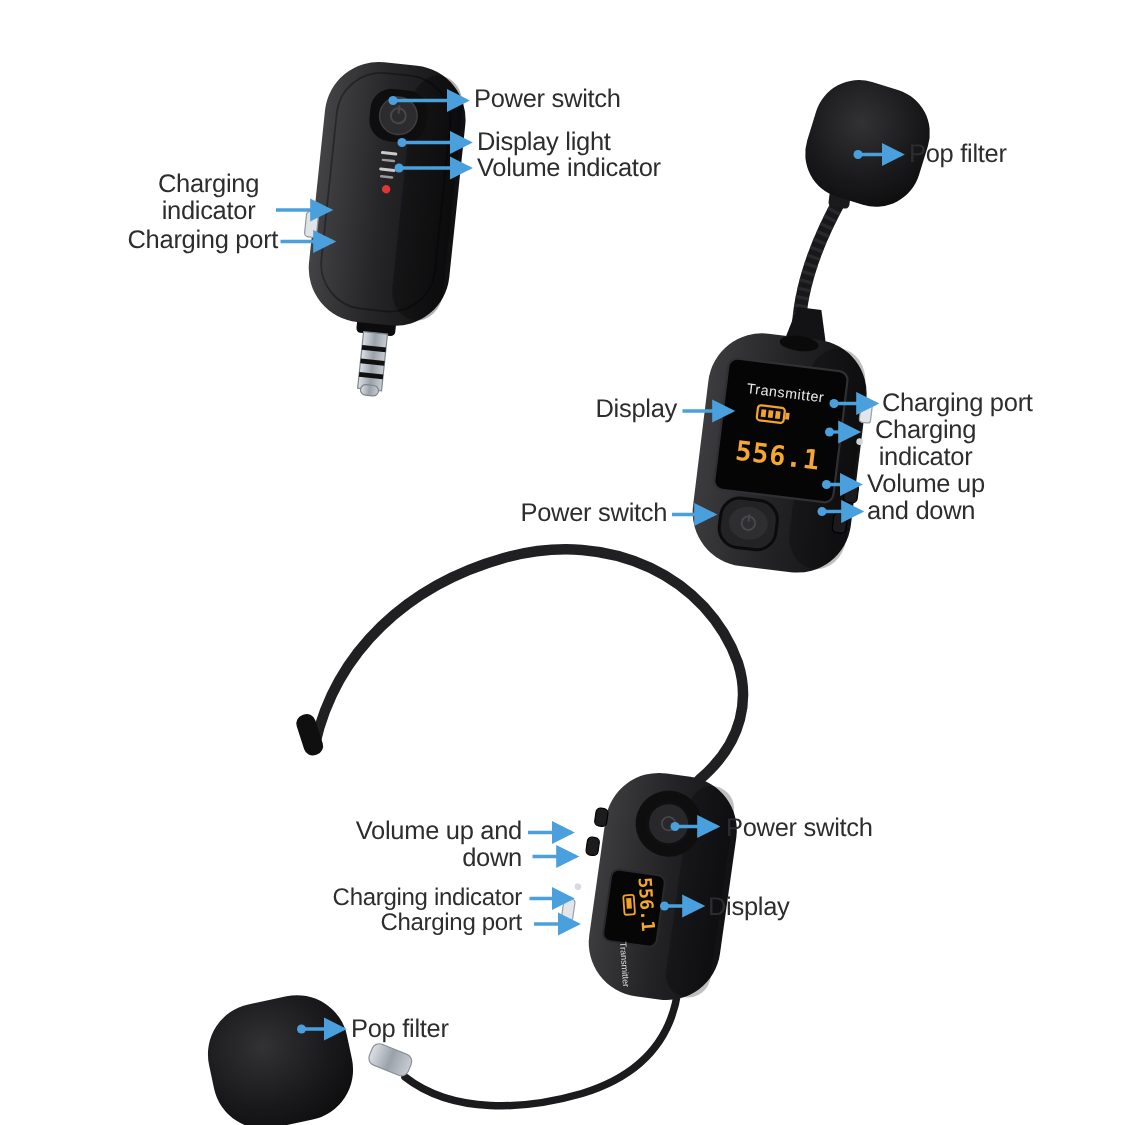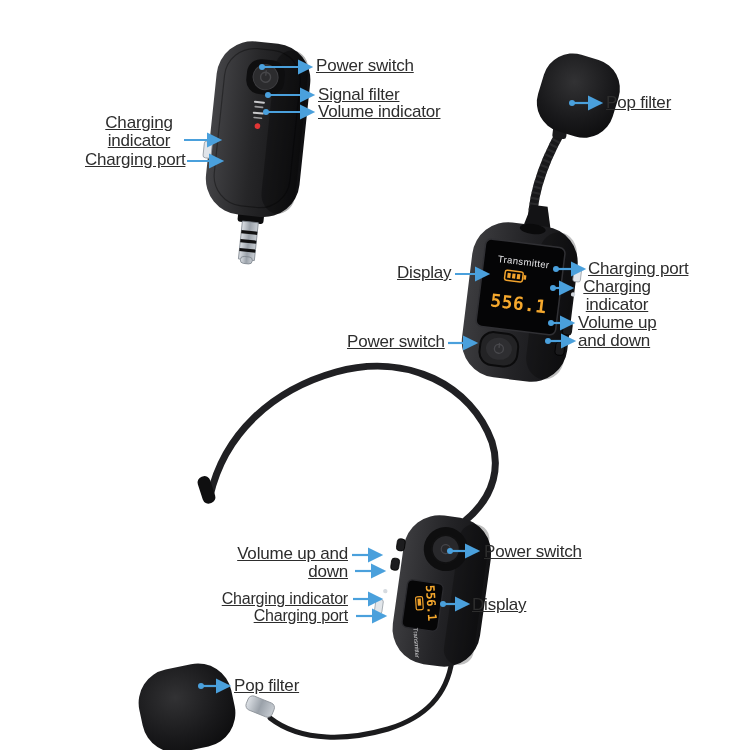--- a/index.html
+++ b/index.html
@@ -3,21 +3,21 @@
 <meta charset="utf-8">
 <style>
   html,body{margin:0;padding:0;background:#ffffff;}
   .canvas{
     position:relative;width:750px;height:750px;background:#ffffff;overflow:hidden;
     font-family:"Liberation Sans","DejaVu Sans",sans-serif;
   }
   .art{position:absolute;left:0;top:0;}
   .lbl{
     position:absolute;color:#2d2d2d;font-size:17px;line-height:1.06;
-    letter-spacing:-0.2px;white-space:pre-line;text-decoration:underline;
+    letter-spacing:-0.2px;white-space:pre-line;
   }
   .nowrap{white-space:nowrap;}
   .ctr{text-align:center;}
   .rgt{text-align:right;}
   .sm{font-size:16px;}
 </style>
 </head>
 <body>
 
 <div class="canvas">
@@ -183,21 +183,21 @@
         <line x1="450" y1="551" x2="478" y2="551" marker-end="url(#ah)"></line>
       <circle cx="443" cy="604" r="3" stroke="none"></circle>
         <line x1="443" y1="604" x2="468" y2="604" marker-end="url(#ah)"></line>
 
       <circle cx="201" cy="686" r="3" stroke="none"></circle>
         <line x1="201" y1="686" x2="229" y2="686" marker-end="url(#ah)"></line>
     </g>
   </svg>
 
   <div class="lbl nowrap" style="left:316px;top:57px">Power switch</div>
-  <div class="lbl nowrap" style="left:318px;top:86px">Signal filter</div>
+  <div class="lbl nowrap" style="left:318px;top:86px">Display light</div>
   <div class="lbl nowrap" style="left:318px;top:103px">Volume indicator</div>
   <div class="lbl ctr" style="left:96px;top:114px;width:86px">Charging indicator</div>
   <div class="lbl nowrap" style="left:85px;top:151px">Charging port</div>
 
   <div class="lbl nowrap" style="left:606px;top:94px">Pop filter</div>
   <div class="lbl nowrap" style="left:397px;top:264px">Display</div>
   <div class="lbl nowrap" style="left:347px;top:333px">Power switch</div>
   <div class="lbl nowrap" style="left:588px;top:260px">Charging port</div>
   <div class="lbl ctr" style="left:577px;top:278px;width:80px">Charging indicator</div>
   <div class="lbl" style="left:578px;top:314px;width:96px">Volume up and down</div>

